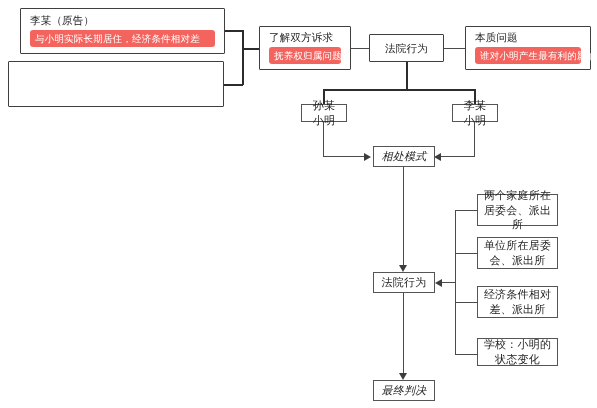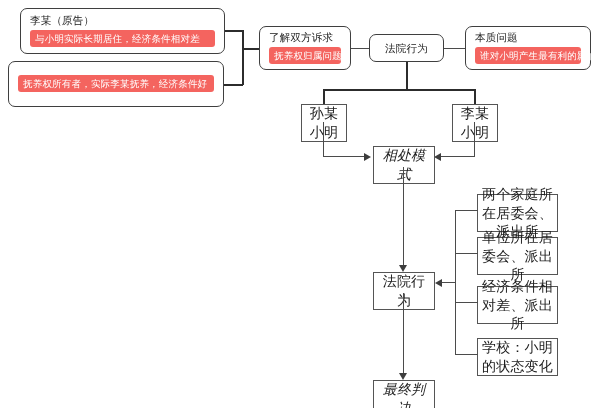--- a/index.html
+++ b/index.html
@@ -17,21 +17,21 @@
     background: #ffffff;
     overflow: hidden;
   }
 
   
   .card {
     position: absolute;
     box-sizing: border-box;
     background: #ffffff;
     border: 1.6px solid #3f3f3f;
-    border-radius: 7px;
+    border-radius: 1px;
     padding: 6px 9px 7px 9px;
     display: flex;
     flex-direction: column;
     justify-content: center;
     gap: 4px;
   }
   .card .title {
     font-size: 10.5px;
     color: #222222;
     line-height: 1.15;
@@ -58,24 +58,24 @@
   
   .rect {
     position: absolute;
     box-sizing: border-box;
     background: #ffffff;
     border: 1.4px solid #555555;
     display: flex;
     align-items: center;
     justify-content: center;
     text-align: center;
-    font-size: 14px;
+    font-size: 11px;
     color: #1d1d1d;
     line-height: 1.35;
-    padding: 18px 4px;
+    padding: 8px 4px;
     letter-spacing: .2px;
   }
 
   
   .ln {
     position: absolute;
     background: #4b4b4b;
   }
   .lnh { height: 1.4px; }
   .lnv { width: 1.4px; }
@@ -108,21 +108,20 @@
 <body>
 
 <div id="canvas">
 
   <div class="card" style="left:20px; top:8px; width:205px; height:46px;">
     <span class="title">李某（原告）</span>
     <span class="hl">与小明实际长期居住，经济条件相对差</span>
   </div>
 
   <div class="card" style="left:8px; top:61px; width:216px; height:46px;">
-    <span class="hl">抚养权所有者，实际李某抚养，经济条件好</span>
   </div>
 
   <div class="ln lnh thick" style="left:225px; top:30px; width:18px;"></div>
   <div class="ln lnh thick" style="left:224px; top:84px; width:19px;"></div>
   <div class="ln lnv thick" style="left:242px; top:30px; height:55px;"></div>
   <div class="ln lnh thick" style="left:242px; top:48px; width:18px;"></div>
 
   <div class="card" style="left:259px; top:26px; width:92px; height:44px;">
     <span class="title">了解双方诉求</span>
     <span class="hl">抚养权归属问题</span>

